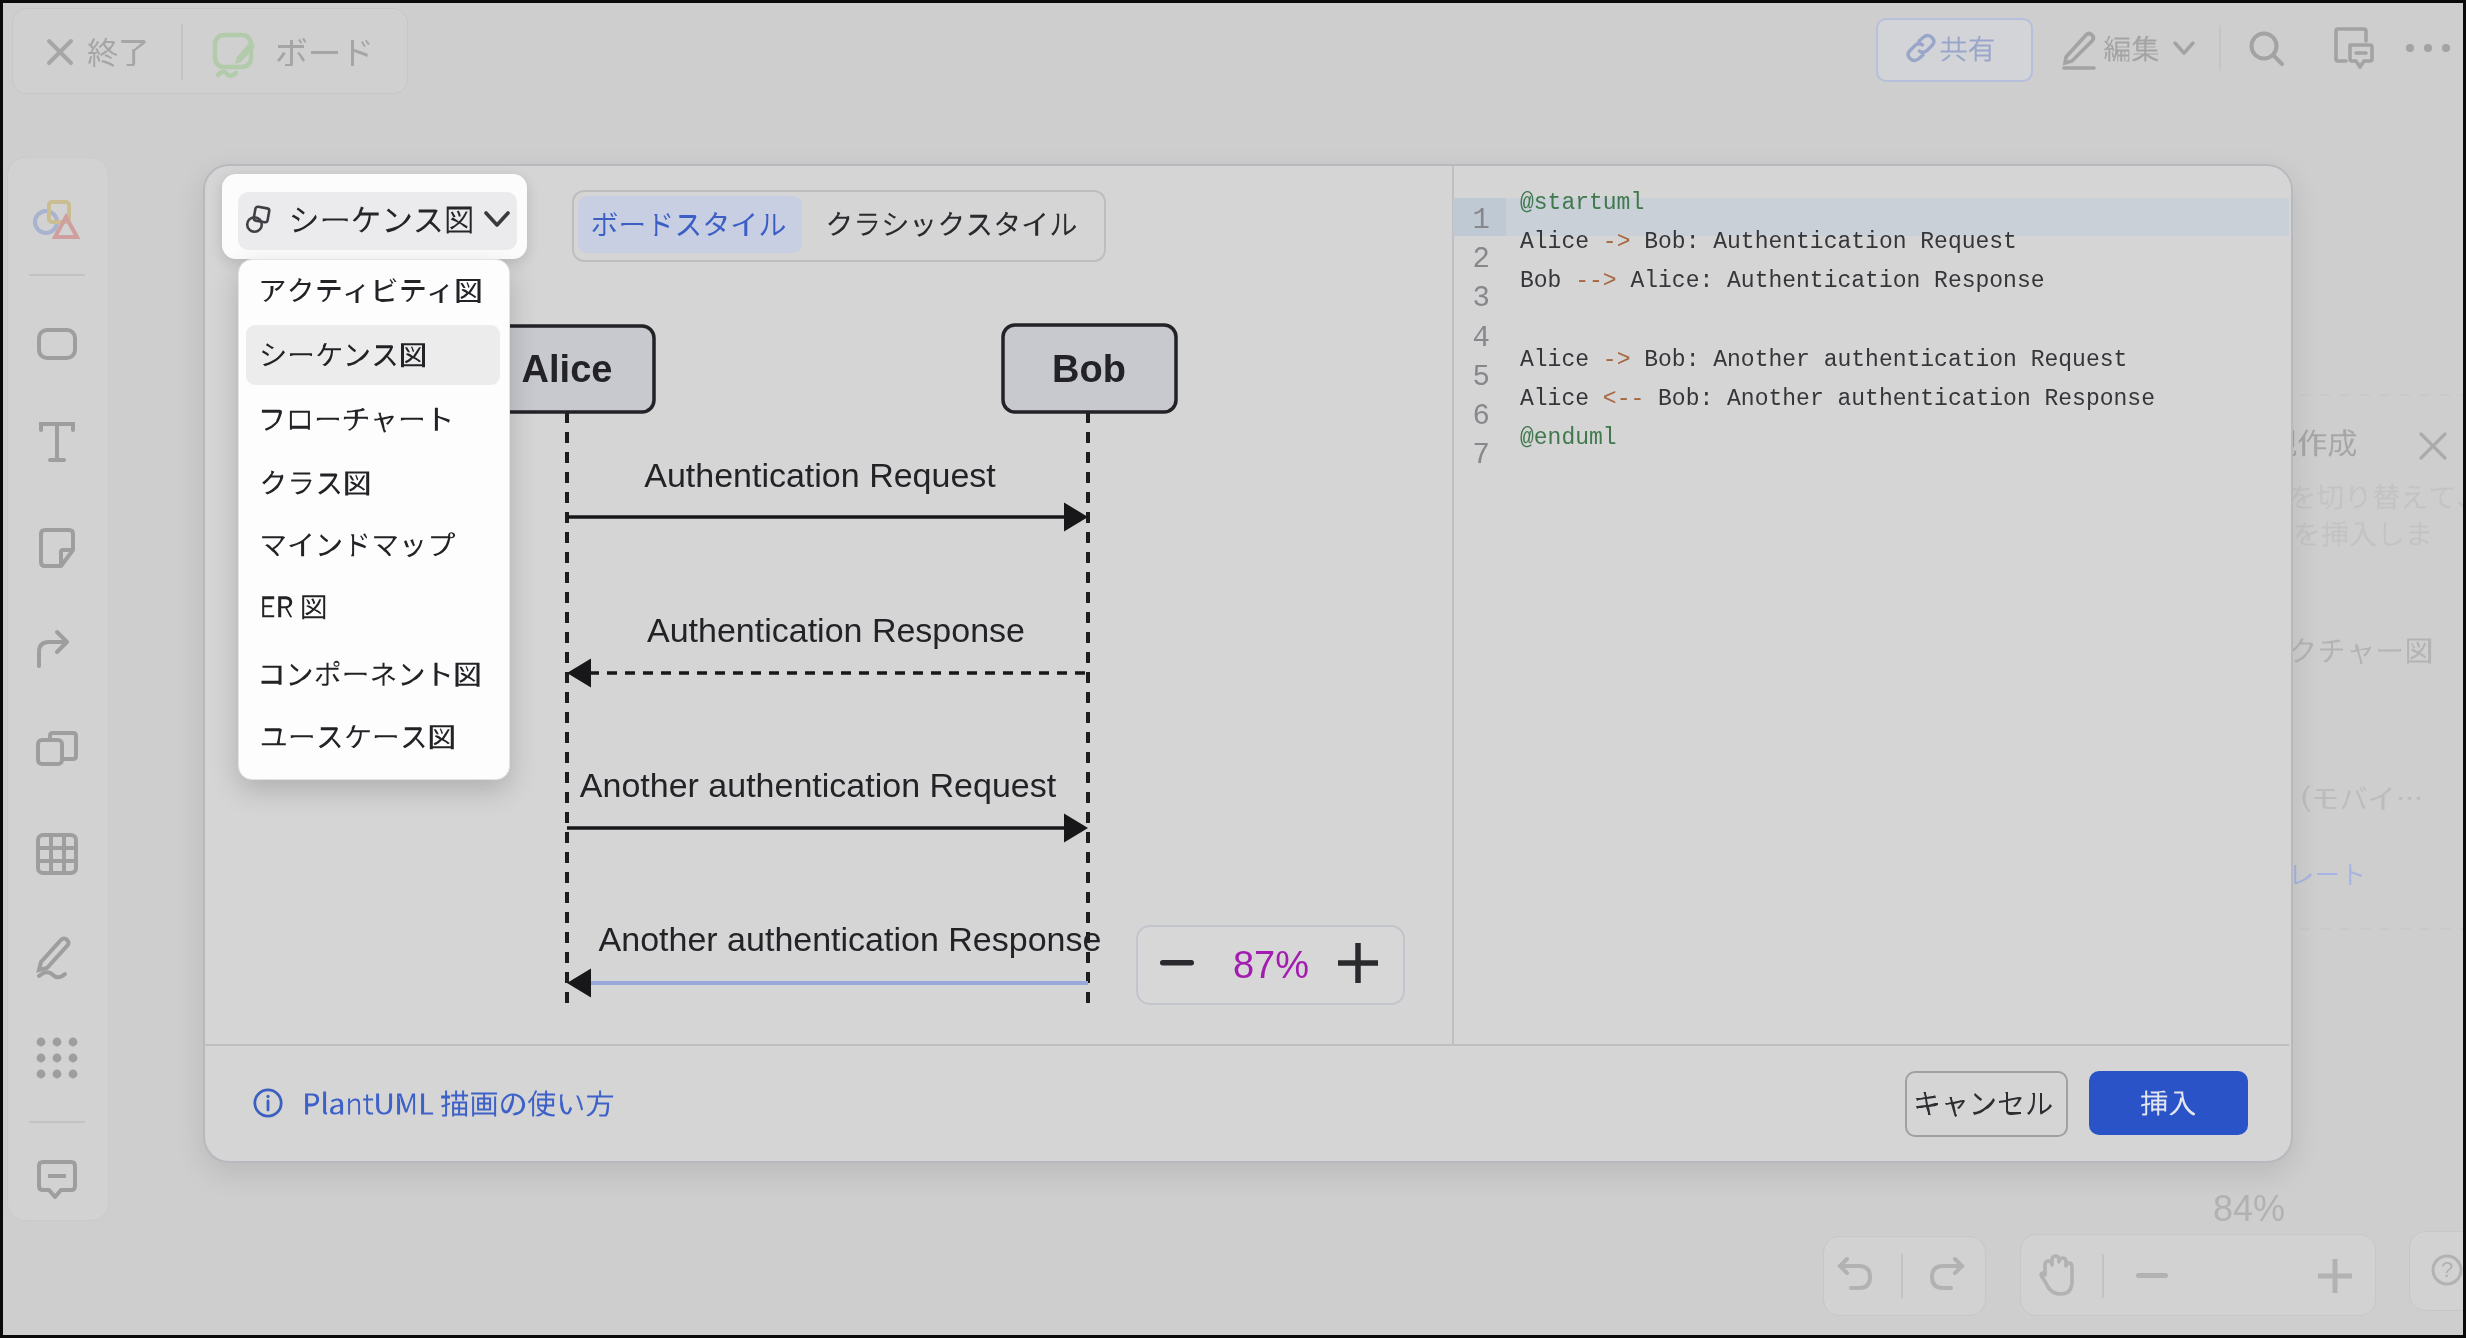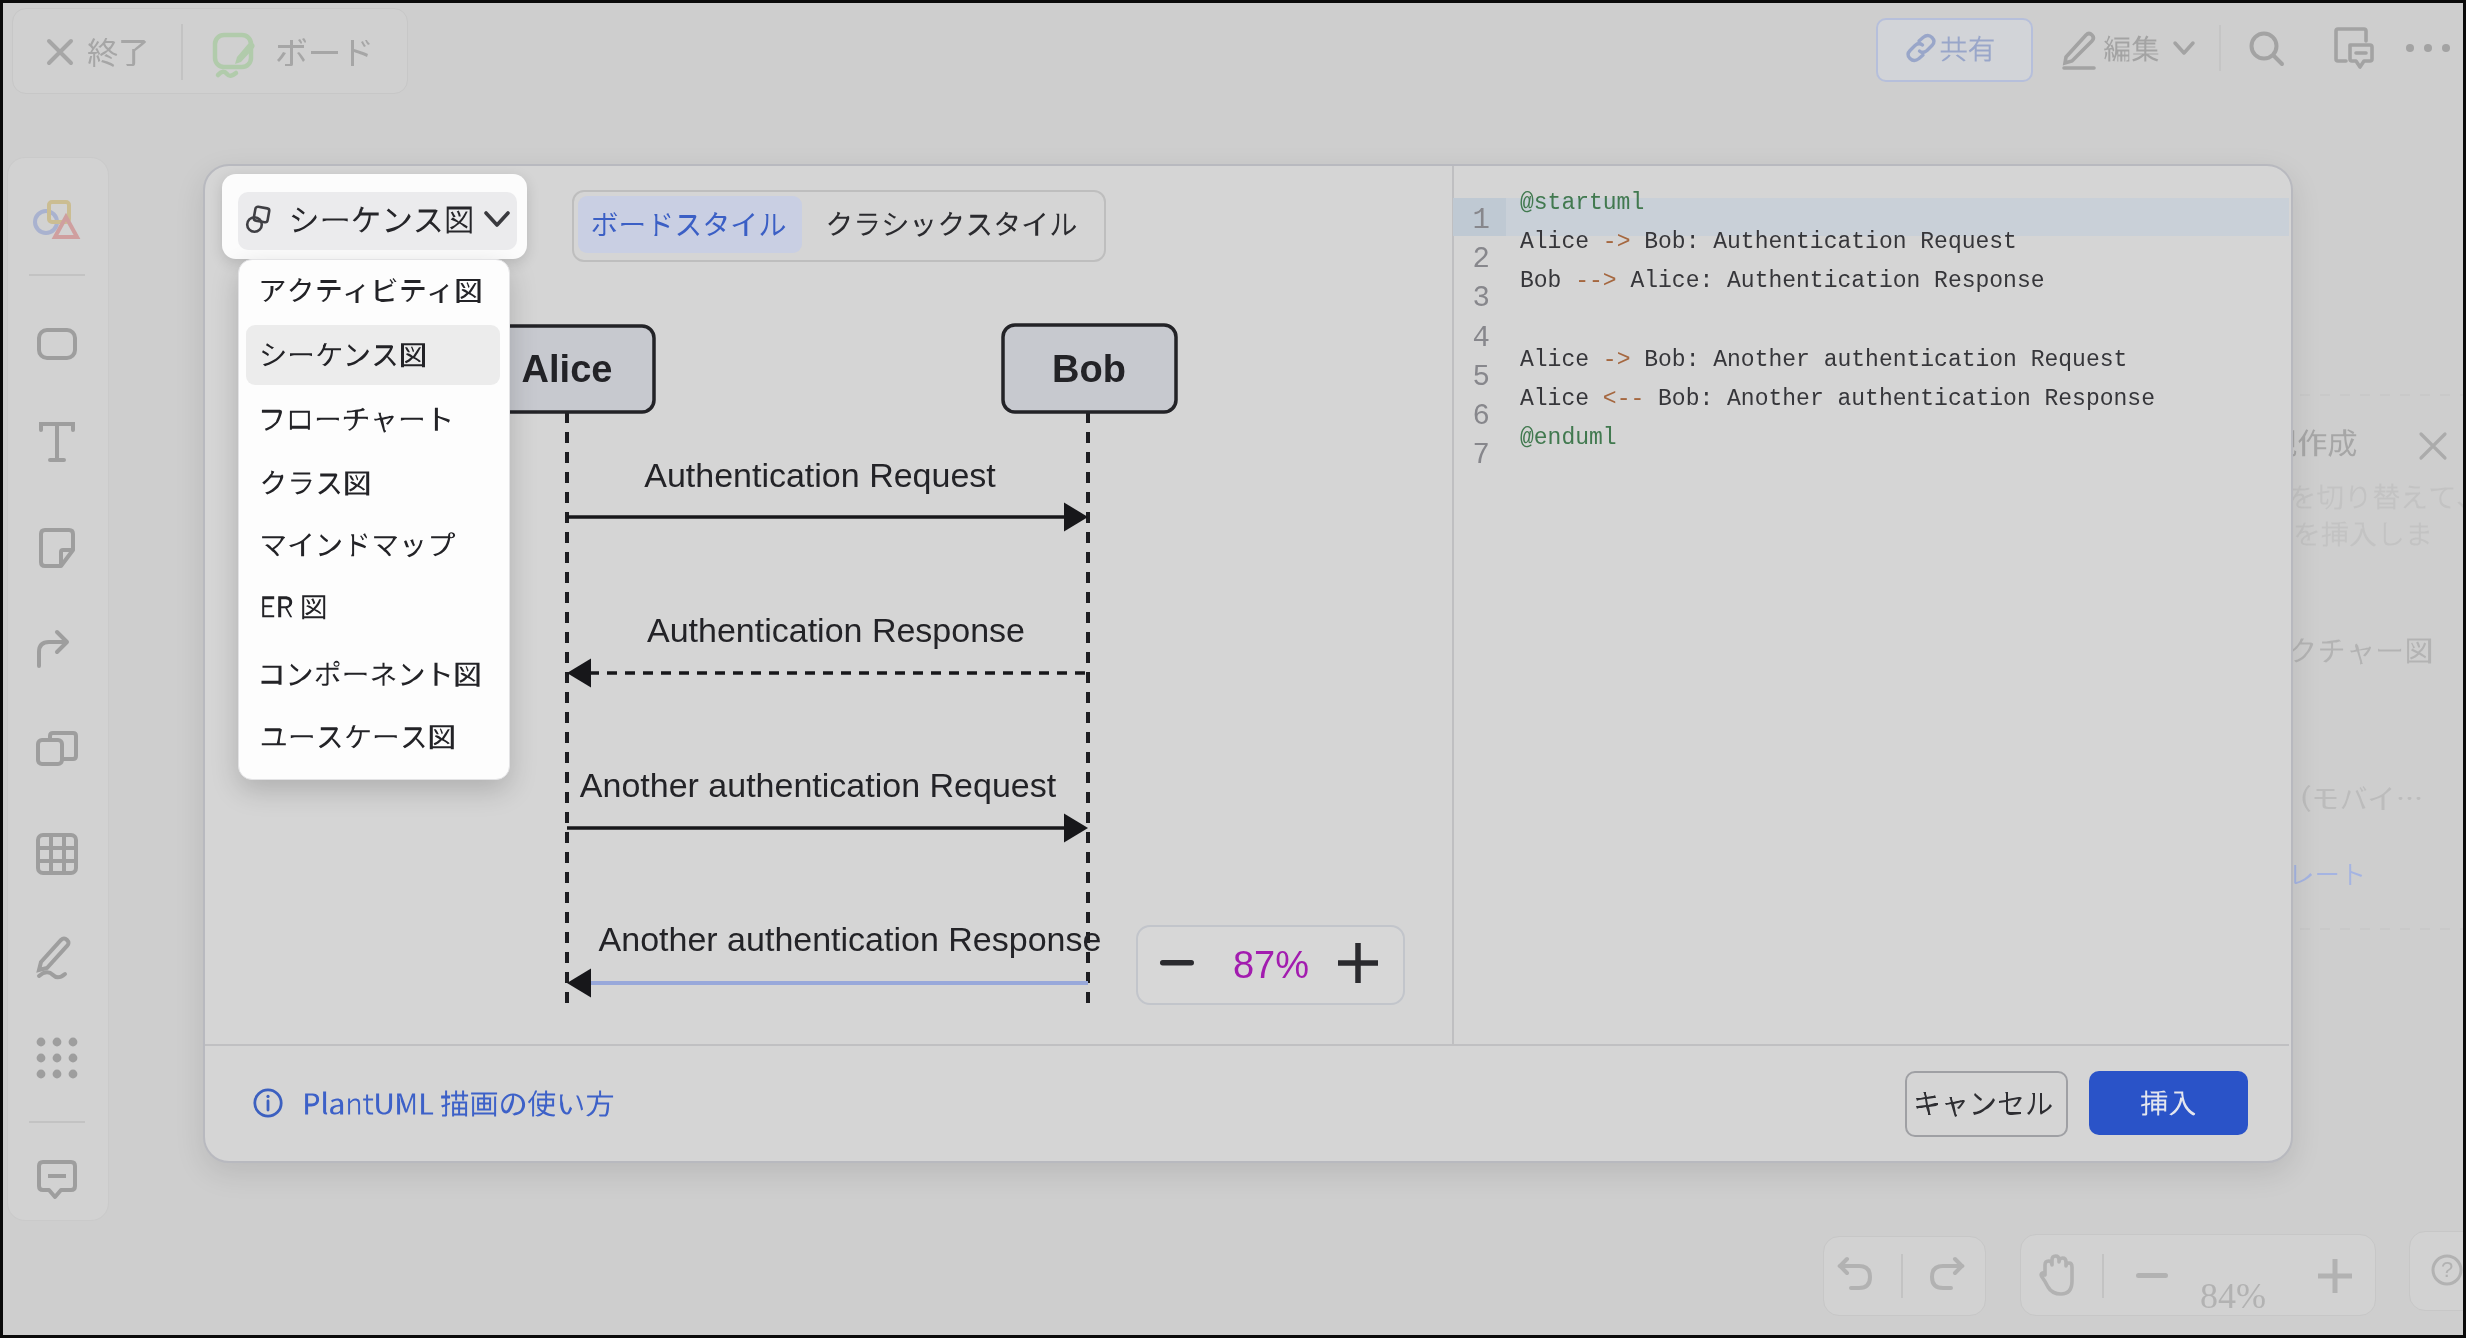--- a/index.html
+++ b/index.html
@@ -36,21 +36,21 @@
 #ddpill{left:238px;top:192px;width:279px;height:58px;border-radius:10px;background:#ebebed;z-index:21;}
 #menu{left:238px;top:259px;width:270px;height:519px;border-radius:14px;background:#fdfdfd;border:1px solid #e3e3e5;box-shadow:0 10px 28px rgba(0,0,0,.18);z-index:20;}
 #msel{left:246px;top:325px;width:254px;height:60px;border-radius:9px;background:#ececec;z-index:21;}
 
 
 .brp{border-radius:16px;background:#d2d2d2;border:1px solid #c7c7c7;}
 #brp1{left:1823px;top:1236px;width:161px;height:78px;}
 #brp2{left:2020px;top:1234px;width:354px;height:80px;}
 #brp3{left:2409px;top:1231px;width:76px;height:78px;}
 .brdiv{width:2px;background:#c3c3c3;}
-#pct{left:2200px;top:1275px;width:85px;font-size:36px;color:#b2b2b2;text-align:left;z-index:2;font-family:Liberation Serif, serif;}
+#pct{left:2200px;top:1188px;width:85px;font-size:36px;color:#b2b2b2;text-align:right;z-index:2;}
 #pct87{left:1231px;top:944px;width:80px;font-size:38px;color:#a21caf;text-align:center;z-index:12;}
 .jpz svg{z-index:22}
 svg{overflow:visible}
 </style></head><body><div class="abs" id="tlbox"></div><svg class="abs" style="left:47px;top:39px;z-index:1" width="26" height="26" viewBox="0 0 26 26">
     <path d="M2 2 L24 24 M24 2 L2 24" stroke="#a6a6a6" stroke-width="4" stroke-linecap="round" fill="none"></path>
   </svg><div class="abs" id="tldiv"></div><svg class="abs" style="left:213px;top:33px;z-index:1" width="44" height="46" viewBox="0 0 44 46">
     <rect x="2" y="2" width="36" height="32" rx="9" fill="none" stroke="#b1cbab" stroke-width="4.5"></rect>
     <path d="M24 24 L35 11 Q38 8 40.5 10.5 Q43 13 40 16 L28 29 L22 31 Z" fill="#b1cbab"></path>
     <path d="M5 42 Q10 36 14 41 Q17 45 23 40" fill="none" stroke="#b1cbab" stroke-width="4.5" stroke-linecap="round"></path>
   </svg><svg style="position:absolute;left:88.0px;top:37.7px;overflow:visible" width="60" height="31">

